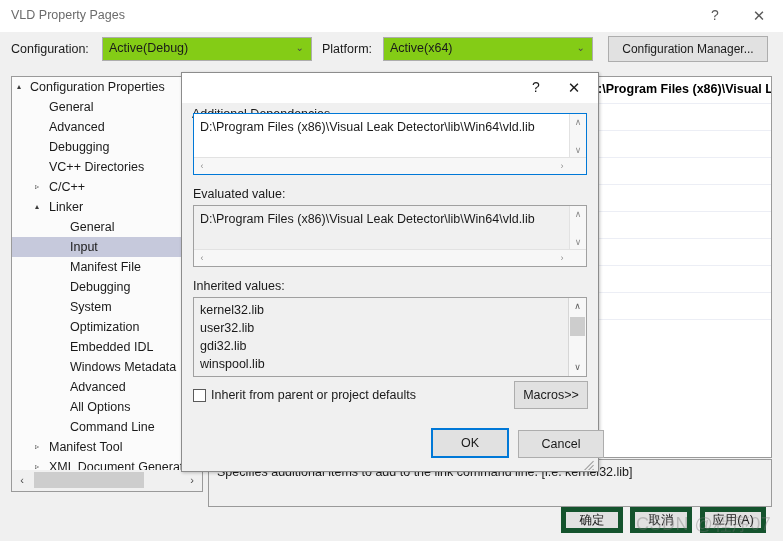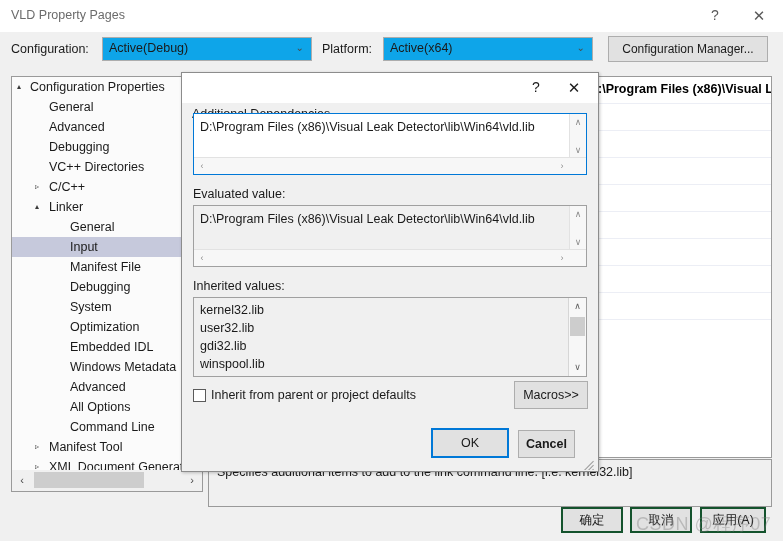--- a/index.html
+++ b/index.html
@@ -67,21 +67,21 @@
   .cfg-label {
     position: absolute;
     top: 10px;
     font-size: 12.5px;
     color: #1a1a1a;
   }
   .combo {
     position: absolute;
     top: 5px;
     height: 24px;
-    background: #0ea5e9;
+    background: #84cc16;
     border: 1px solid #adadad;
     box-sizing: border-box;
     font-size: 12.5px;
     color: #1a1a1a;
   }
   .combo .ctext {
     position: absolute;
     left: 6px; top: 3px;
   }
   .combo .carrow {
@@ -211,21 +211,21 @@
     color: #1a1a1a;
     white-space: nowrap;
   }
 
   
   .btm-btn {
     position: absolute;
     top: 507px;
     width: 62px; height: 26px;
     background: #e1e1e1;
-    border: 2px solid #14532d;
+    border: 5px solid #14532d;
     font-family: "Liberation Sans", sans-serif;
     font-size: 12.5px;
     color: #1a1a1a;
     cursor: default;
     padding: 0;
     box-sizing: border-box;
   }
   #btn-ok-cn     { left: 561px; }
   #btn-cancel-cn { left: 630px; }
   #btn-apply-cn  { left: 700px; width: 66px; }
@@ -415,30 +415,29 @@
     font-family: "Liberation Sans", sans-serif;
     font-size: 12.5px;
     color: #1a1a1a;
     cursor: default;
     padding: 0;
     box-sizing: border-box;
   }
   #btn-dlg-cancel {
     position: absolute;
     left: 336px; top: 357px;
-    width: 57px; height: 28px;
+    width: 86px; height: 28px;
     background: #e1e1e1;
     border: 1px solid #adadad;
     font-family: "Liberation Sans", sans-serif;
     font-size: 12.5px;
     color: #1a1a1a;
     cursor: default;
     padding: 0;
     box-sizing: border-box;
-    font-weight: bold;
   }
   #resize-grip {
     position: absolute;
     right: 1px; bottom: 1px;
     width: 14px; height: 14px;
     overflow: hidden;
   }
   #resize-grip i {
     position: absolute;
     display: block;

